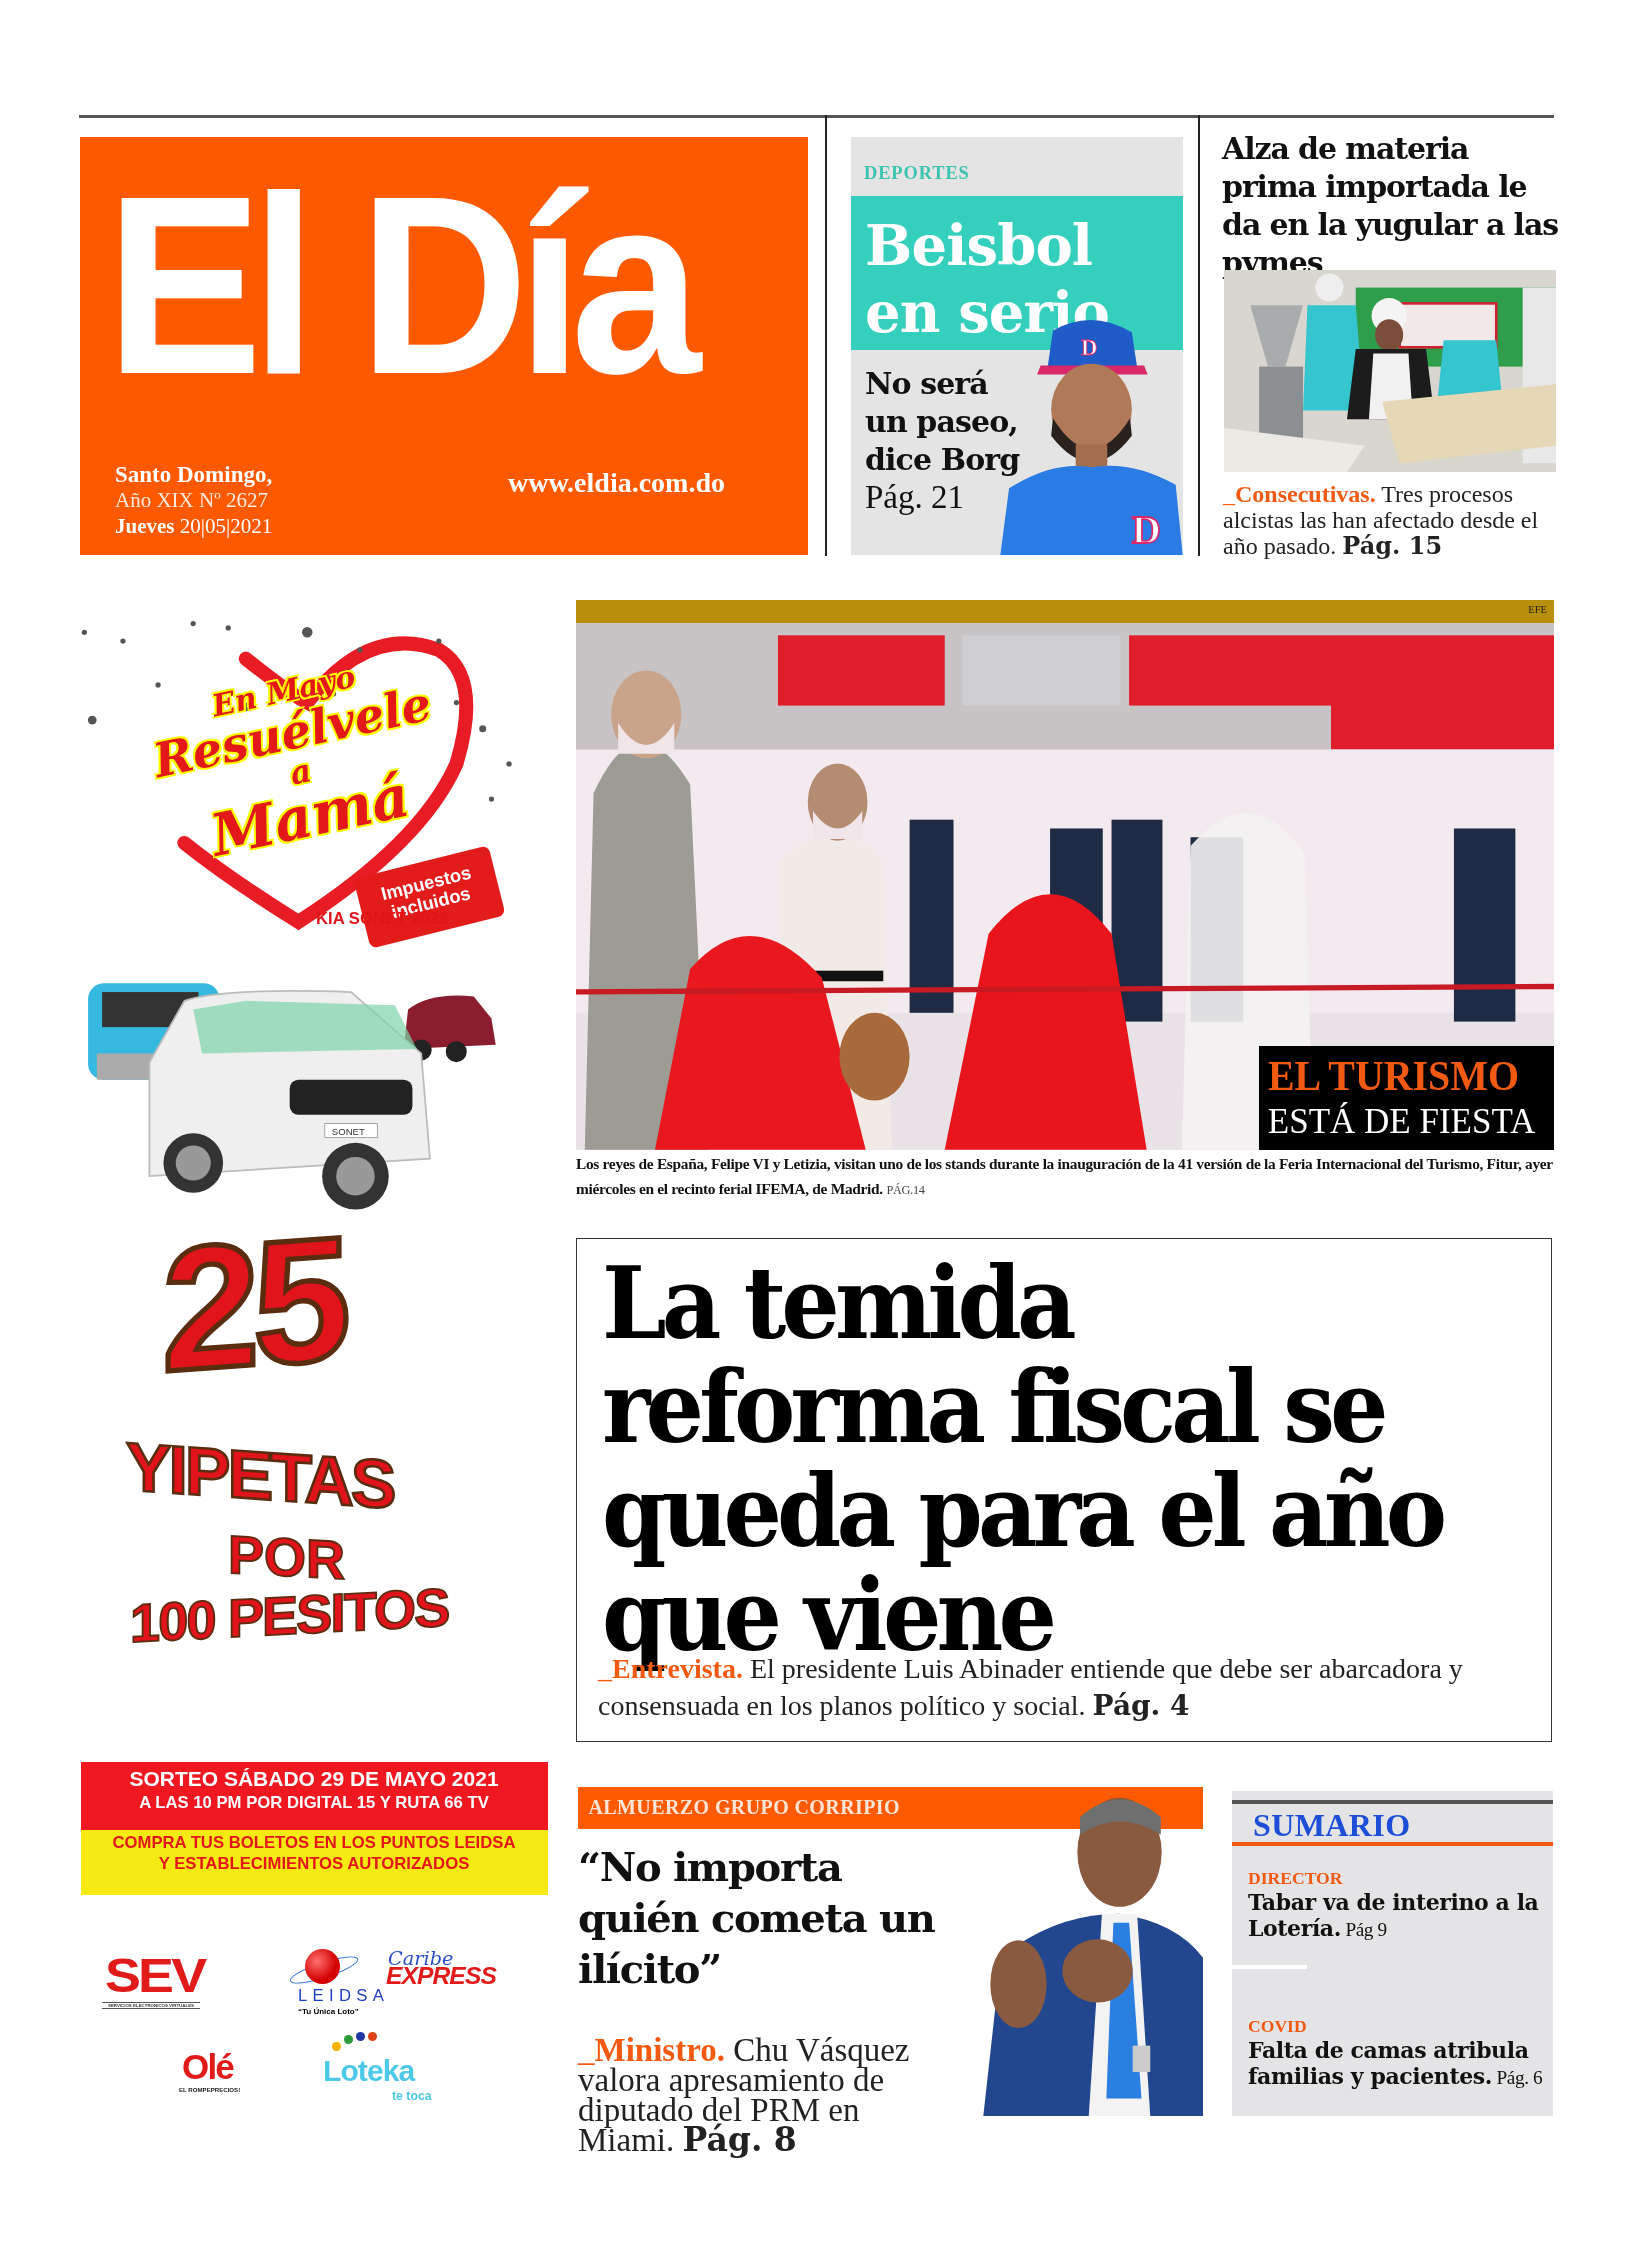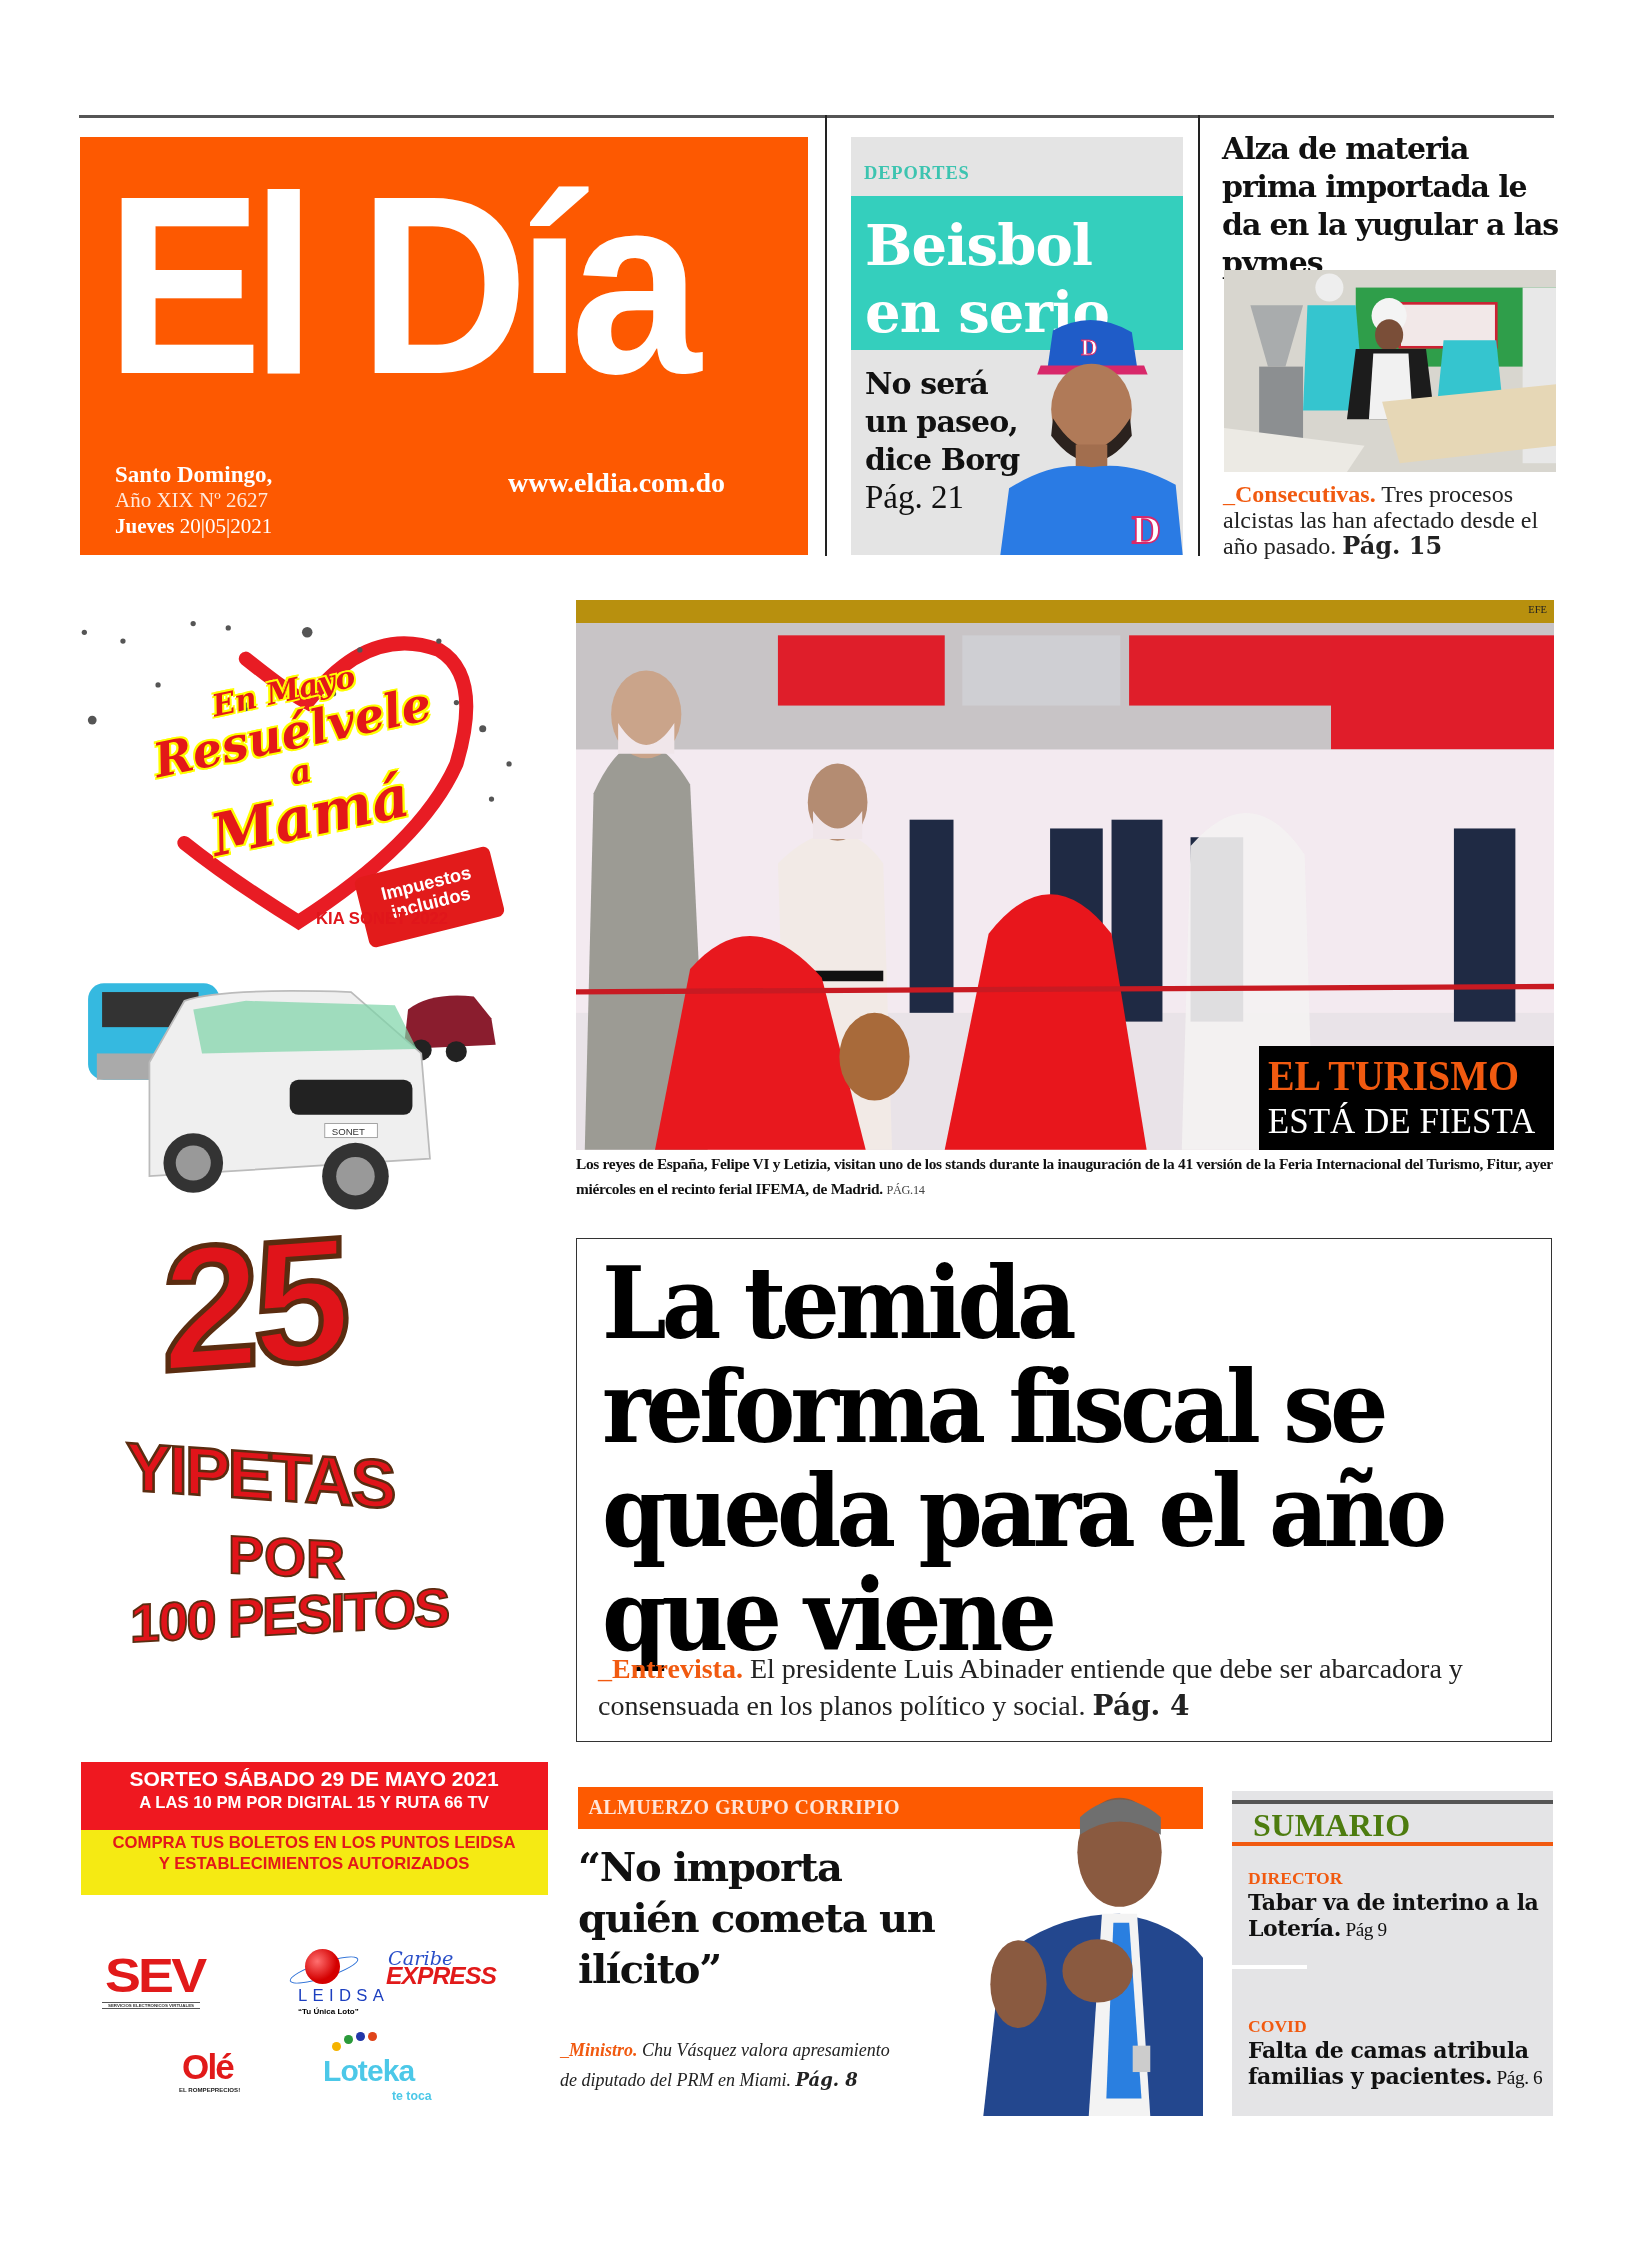--- a/index.html
+++ b/index.html
@@ -49,27 +49,27 @@
 
   
   #lead { left:576px; top:1238px; width:976px; height:504px; border:1.8px solid #333; box-sizing:border-box; }
   #lead-head { position:absolute; left:24.6px; top:12.3px; width:948px; font-family:"DejaVu Serif", serif; font-weight:bold; font-size:100px; line-height:104px; letter-spacing:-5.3px; color:#000; transform:scaleX(0.92); transform-origin:left; }
   #lead-dek { position:absolute; left:21px; top:411px; width:939px; font-family:"Liberation Serif", serif; font-size:28px; line-height:37px; color:#222; }
 
   
   #alm-band { left:578px; top:1787px; width:625px; height:42px; background:#fd5a01; }
   #alm-label { position:absolute; left:10.5px; top:8.8px; font-family:"Liberation Serif", serif; font-weight:bold; font-size:20px; color:#fde; letter-spacing:0.4px; color:#ffe5d8; }
   #alm-head { left:578px; top:1841px; width:369px; font-family:"DejaVu Serif", serif; font-weight:bold; font-size:40px; line-height:51px; letter-spacing:-1.3px; }
-  #alm-dek { left:560px; top:2035px; width:351px; font-family:"Liberation Serif", serif; font-size:18px; line-height:30px; color:#222;font-style:italic; }
+  #alm-dek { left:578px; top:2035px; width:351px; font-family:"Liberation Serif", serif; font-size:33px; line-height:30px; color:#222; }
   #minister { left:913px; top:1782px; width:290px; height:334px; }
 
   
   #sum { left:1232px; top:1791px; width:321px; height:325px; background:#e4e4e6; }
   #sum-topbar { position:absolute; left:0; top:8.8px; width:100%; height:4.4px; background:#555; }
-  #sum-title { position:absolute; left:21px; top:16px; font-family:"Liberation Serif", serif; font-weight:bold; font-size:32px; color:#4d7c0f; letter-spacing:0.4px; }
+  #sum-title { position:absolute; left:21px; top:16px; font-family:"Liberation Serif", serif; font-weight:bold; font-size:32px; color:#1d4ed8; letter-spacing:0.4px; }
   #sum-rule { position:absolute; left:0; top:51px; width:100%; height:3.5px; background:#f15a10; }
   .sum-kick { position:absolute; left:16px; font-family:"Liberation Serif", serif; font-weight:bold; font-size:17.6px; color:#f15a10; }
   .sum-head { position:absolute; left:16px; width:298px; font-family:"DejaVu Serif", serif; font-weight:bold; font-size:22px; line-height:26px; color:#111; letter-spacing:-0.4px; }
   .sum-pg { font-weight:normal; font-family:"Liberation Serif", serif; font-size:19.3px; }
   #sum-sep { position:absolute; left:0; top:174px; width:75px; height:3.5px; background:#fff; }
 
   
   #ad { left:70px; top:606px; width:492px; height:1527px; }
   #ad-kia { position:absolute; left:246px; top:303px; font-family:"Liberation Sans", sans-serif; font-weight:bold; font-size:16.7px; color:#e0161b; }
   #ad-impuestos { position:absolute; left:290px; top:255px; width:139px; height:72px; background:#e21b1b; border-radius:7px; transform:rotate(-14deg); color:#fff; font-family:"Liberation Sans", sans-serif; font-weight:bold; font-size:18.4px; line-height:19.3px; text-align:center; padding-top:12.3px; box-sizing:border-box; }

